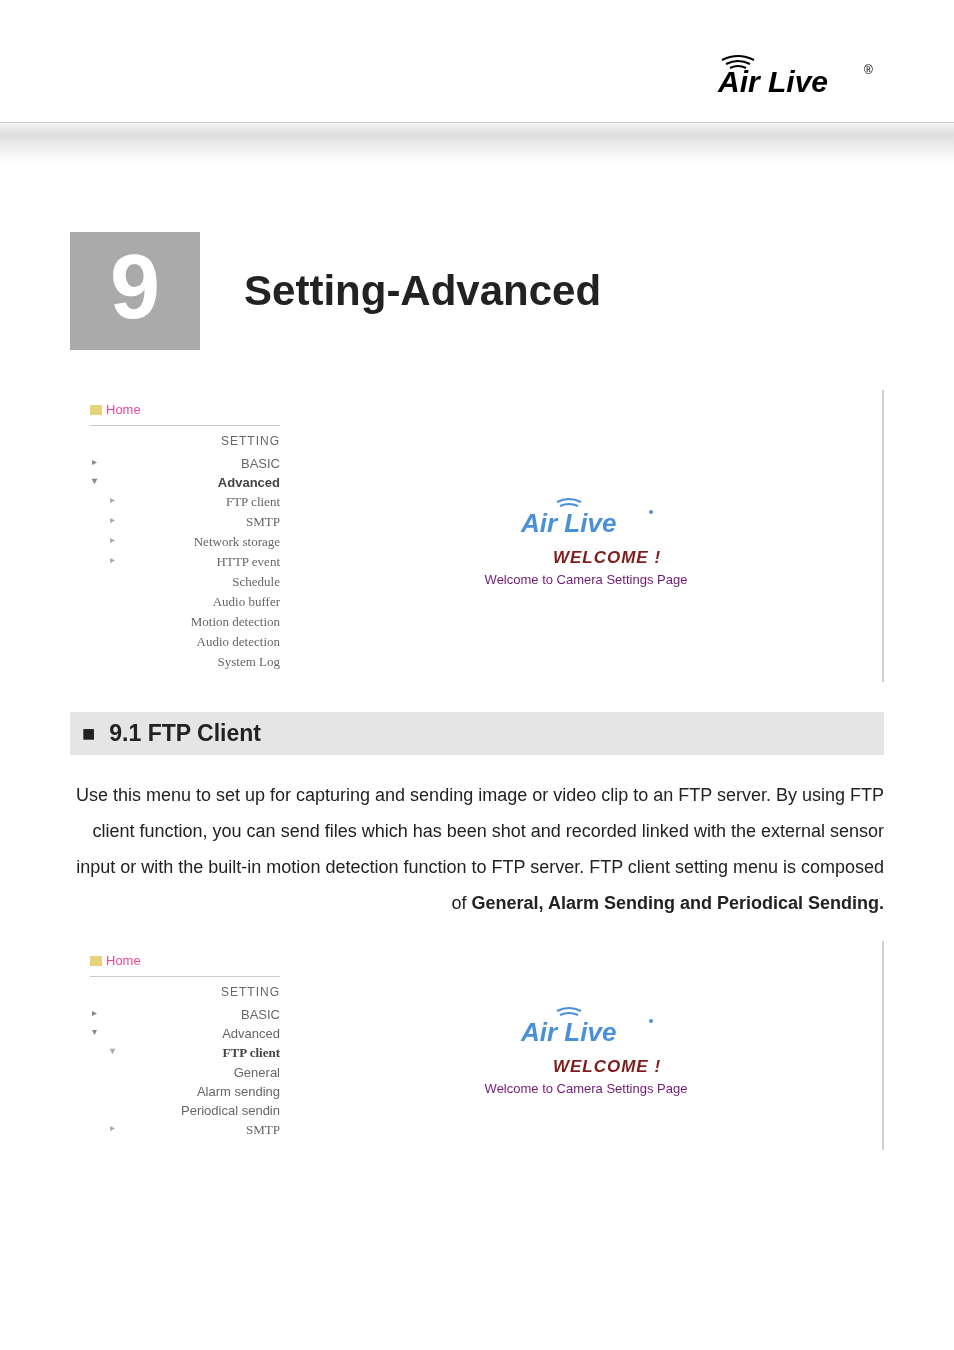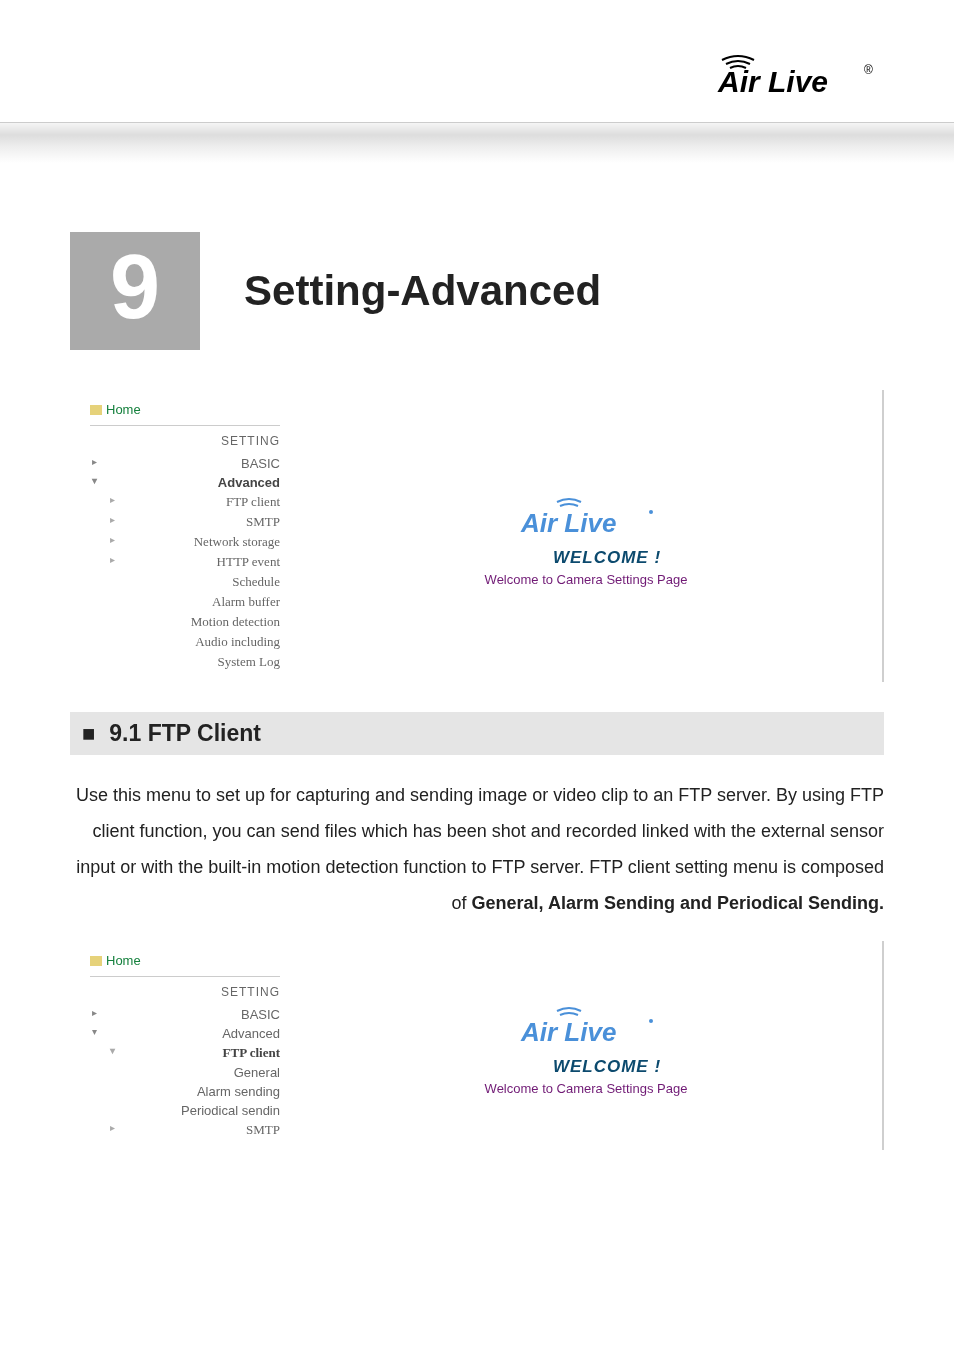--- a/index.html
+++ b/index.html
@@ -62,21 +62,21 @@
     display:flex;
     border-right:2px solid #cfcfcf;
     margin-bottom:30px;
   }
   .screenshot .nav {
     width:190px;
     padding:8px 10px 10px 20px;
   }
   .nav-home {
     font-size:13px;
-    color:#15803d;
+    color:#ec4899;
     padding:4px 0 8px 0;
     border-bottom:1px solid #ccc;
     margin-bottom:8px;
     display:flex;
     align-items:center;
     gap:4px;
   }
   .nav-heading {
     font-size:12px;
     letter-spacing:1px;
@@ -118,21 +118,21 @@
     flex-direction:column;
     align-items:center;
     justify-content:center;
     padding:30px 0 20px 0;
   }
   .content-logo { margin-bottom:4px; }
   .welcome-big {
     font-size:17px;
     font-weight:bold;
     font-style:italic;
-    color:#0c4a6e;
+    color:#7f1d1d;
     letter-spacing:1px;
     margin-bottom:4px;
     margin-left:42px;
   }
   .welcome-small {
     font-size:13px;
     color:#701a75;
   }
   .section-heading {
     background:#e5e5e5;
@@ -191,23 +191,23 @@
       </div>
       <div class="nav-heading">SETTING</div>
       <ul>
         <li class="lvl1"><span>BASIC</span></li>
         <li class="lvl1 open active"><span>Advanced</span></li>
         <li class="lvl2"><span>FTP client</span></li>
         <li class="lvl2"><span>SMTP</span></li>
         <li class="lvl2"><span>Network storage</span></li>
         <li class="lvl2"><span>HTTP event</span></li>
         <li class="lvl2 no-arrow"><span>Schedule</span></li>
-        <li class="lvl2 no-arrow"><span>Alarm buffer</span></li>
+        <li class="lvl2 no-arrow"><span>Audio buffer</span></li>
         <li class="lvl2 no-arrow"><span>Motion detection</span></li>
-        <li class="lvl2 no-arrow"><span>Audio including</span></li>
+        <li class="lvl2 no-arrow"><span>Audio detection</span></li>
         <li class="lvl2 no-arrow"><span>System Log</span></li>
       </ul>
     </div>
     <div class="content">
       <div class="content-logo">
         <svg width="150" height="44" viewBox="0 0 150 44">
           <path d="M46 6 Q58 0 70 6 M49 10 Q58 6 67 10" stroke="#4a90d9" stroke-width="2" fill="none"></path>
           <text x="10" y="36" font-family="Arial" font-size="26" font-weight="bold" font-style="italic" fill="#4a90d9">Air Live</text>
           <circle cx="140" cy="16" r="2" fill="#4a90d9"></circle>
         </svg>

